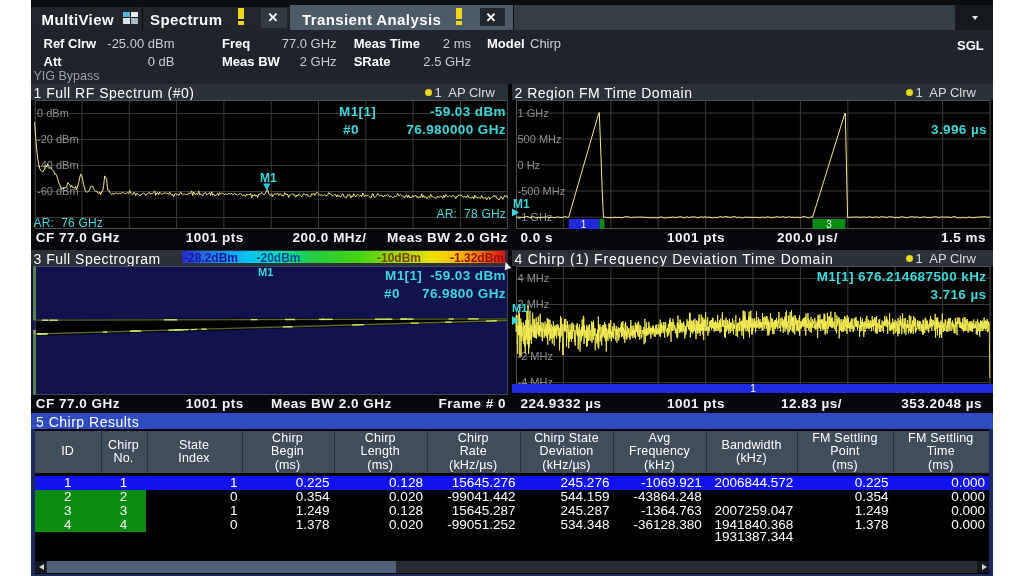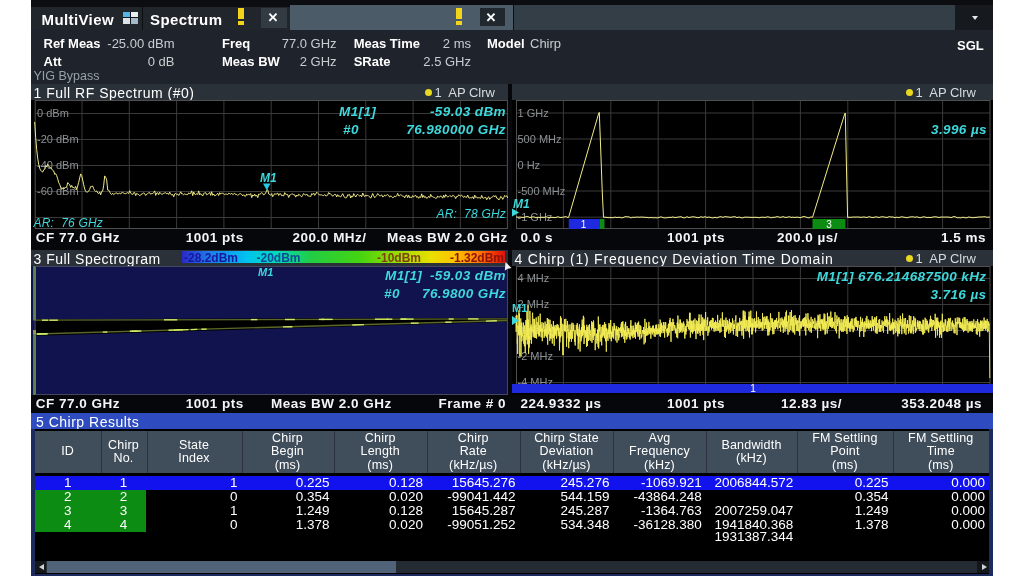--- a/index.html
+++ b/index.html
@@ -1,20 +1,20 @@
 <!DOCTYPE html>
 <html><head><meta charset="utf-8">
 <style>
 html,body{margin:0;padding:0;width:1024px;height:576px;background:#ffffff;font-family:"Liberation Sans",sans-serif;overflow:hidden;}
 #ui{position:absolute;left:31px;top:0;width:962px;height:576px;background:#05070a;}
 .abs{position:absolute;}
 .b{font-weight:bold;}
 .w{color:#ffffff;}
 .v{color:#c9cdd0;}
-.cy{color:#3ed8dc;font-weight:bold;font-size:13.5px;line-height:15px;letter-spacing:0.4px;white-space:nowrap;font-style:italic;}
+.cy{color:#3ed8dc;font-weight:bold;font-size:13.5px;line-height:15px;letter-spacing:0.4px;white-space:nowrap;}
 .t13{font-size:13px;line-height:15px;white-space:nowrap;}
 .t12{font-size:12px;line-height:14px;white-space:nowrap;}
 .t11{font-size:12px;line-height:12px;white-space:nowrap;}
 .tab{font-size:15px;line-height:17px;letter-spacing:0.4px;font-weight:bold;color:#fff;white-space:nowrap;}
 .tit{font-size:14px;line-height:16px;letter-spacing:0.5px;color:#fff;white-space:nowrap;}
 .lb{font-size:13.5px;line-height:16px;letter-spacing:0.5px;font-weight:bold;color:#f2f4f5;white-space:nowrap;}
 .hd{font-size:12.5px;line-height:13.5px;letter-spacing:0.2px;color:#fff;text-align:center;}
 .tv{font-size:13.5px;line-height:14px;color:#fff;white-space:nowrap;}
 .ra{text-align:right;}
 </style></head><body>
@@ -30,27 +30,28 @@
       <div class="abs" style="left:0;top:0;width:7px;height:5px;background:#54b4e4"></div>
       <div class="abs" style="left:8px;top:0;width:7px;height:5px;background:#e9eef1"></div>
       <div class="abs" style="left:0;top:6px;width:7px;height:6px;background:#dde4e9"></div>
       <div class="abs" style="left:8px;top:6px;width:7px;height:6px;background:#a5bac6"></div>
     </div>
 <div class="abs tab" style="left:119px;top:11px;">Spectrum</div>
 <div class="abs" style="left:207px;top:8px;width:5.5px;height:11px;background:#f2d51a"></div>
 <div class="abs" style="left:207px;top:21px;width:5.5px;height:3.5px;background:#f2d51a"></div>
 <div class="abs" style="left:230px;top:8px;width:26px;height:20px;background:#333b42;"></div>
 <div class="abs b w" style="left:236.5px;top:9.5px;font-size:13px;">✕</div>
+<div class="abs tab" style="left:271px;top:11px;">Transient Analysis</div>
 <div class="abs" style="left:425px;top:8px;width:5.5px;height:11px;background:#f2d51a"></div>
 <div class="abs" style="left:425px;top:21px;width:5.5px;height:3.5px;background:#f2d51a"></div>
 <div class="abs" style="left:449px;top:7.5px;width:25px;height:18.5px;background:#20282e;"></div>
 <div class="abs b w" style="left:454.5px;top:9.5px;font-size:13px;">✕</div>
 <div class="abs" style="left:941px;top:16px;width:0;height:0;border-left:3px solid transparent;border-right:3px solid transparent;border-top:4.5px solid #e8eaec;"></div>
 <div class="abs" style="left:0;top:30px;width:962px;height:54px;background:#1f242c"></div>
-<div class="abs t13 b w" style="left:12.5px;top:36px;">Ref Meas</div>
+<div class="abs t13 b w" style="left:12.5px;top:36px;">Ref Clrw</div>
 <div class="abs t13 ra v" style="right:818.5px;top:36px;">-25.00 dBm</div>
 <div class="abs t13 b w" style="left:191px;top:36px;">Freq</div>
 <div class="abs t13 ra v" style="right:656.4px;top:36px;">77.0 GHz</div>
 <div class="abs t13 b w" style="left:322.7px;top:36px;">Meas Time</div>
 <div class="abs t13 ra v" style="right:522px;top:36px;">2 ms</div>
 <div class="abs t13 b w" style="left:456px;top:36px;">Model</div>
 <div class="abs t13 v" style="left:499px;top:36px;">Chirp</div>
 <div class="abs t13 b w" style="left:926px;top:37.5px;">SGL</div>
 <div class="abs t13 b w" style="left:12.5px;top:54px;">Att</div>
 <div class="abs t13 ra v" style="right:818.5px;top:54px;">0 dB</div>
@@ -92,20 +93,21 @@
 <div class="abs cy ra" style="right:487px;top:104px;">-59.03 dBm</div>
 <div class="abs cy" style="left:312px;top:122px;">#0</div>
 <div class="abs cy ra" style="right:487px;top:122px;">76.980000 GHz</div>
 <div class="abs t12 cy" style="left:2.5px;top:216px;font-weight:normal;letter-spacing:0.2px;font-size:12px;">AR:&nbsp; 76 GHz</div>
 <div class="abs t12 cy ra" style="right:487px;top:206.5px;font-weight:normal;letter-spacing:0.2px;font-size:12px;">AR:&nbsp; 78 GHz</div>
 <div class="abs lb" style="left:4.700000000000003px;top:230px;">CF 77.0 GHz</div>
 <div class="abs lb" style="left:154.7px;top:230px;">1001 pts</div>
 <div class="abs lb" style="left:261.6px;top:230px;">200.0 MHz/</div>
 <div class="abs lb ra" style="right:485.2px;top:230px;">Meas BW 2.0 GHz</div>
 <div class="abs" style="left:481px;top:84px;width:481px;height:16px;background:#2a3138"></div>
+<div class="abs tit" style="left:483.5px;top:85px;">2 Region FM Time Domain</div>
 <div class="abs" style="left:874.5px;top:89px;width:7px;height:7px;border-radius:50%;background:#e8d81f;"></div>
 <div class="abs" style="left:884.5px;top:85px;font-size:13px;line-height:15px;color:#d6dadc;white-space:nowrap;">1&nbsp; AP Clrw</div>
 <svg class="abs" style="left:481px;top:100px;" width="481" height="129" viewBox="512 100 481 129">
       <rect x="512" y="100" width="481" height="129" fill="#000000"></rect>
       <line x1="563.4" y1="101" x2="563.4" y2="228" stroke="#3a3a3a" stroke-width="1"></line>
       <line x1="610.8" y1="101" x2="610.8" y2="228" stroke="#3a3a3a" stroke-width="1"></line>
       <line x1="658.2" y1="101" x2="658.2" y2="228" stroke="#3a3a3a" stroke-width="1"></line>
       <line x1="705.6" y1="101" x2="705.6" y2="228" stroke="#3a3a3a" stroke-width="1"></line>
       <line x1="753" y1="101" x2="753" y2="228" stroke="#3a3a3a" stroke-width="1"></line>
       <line x1="800.4" y1="101" x2="800.4" y2="228" stroke="#3a3a3a" stroke-width="1"></line>

